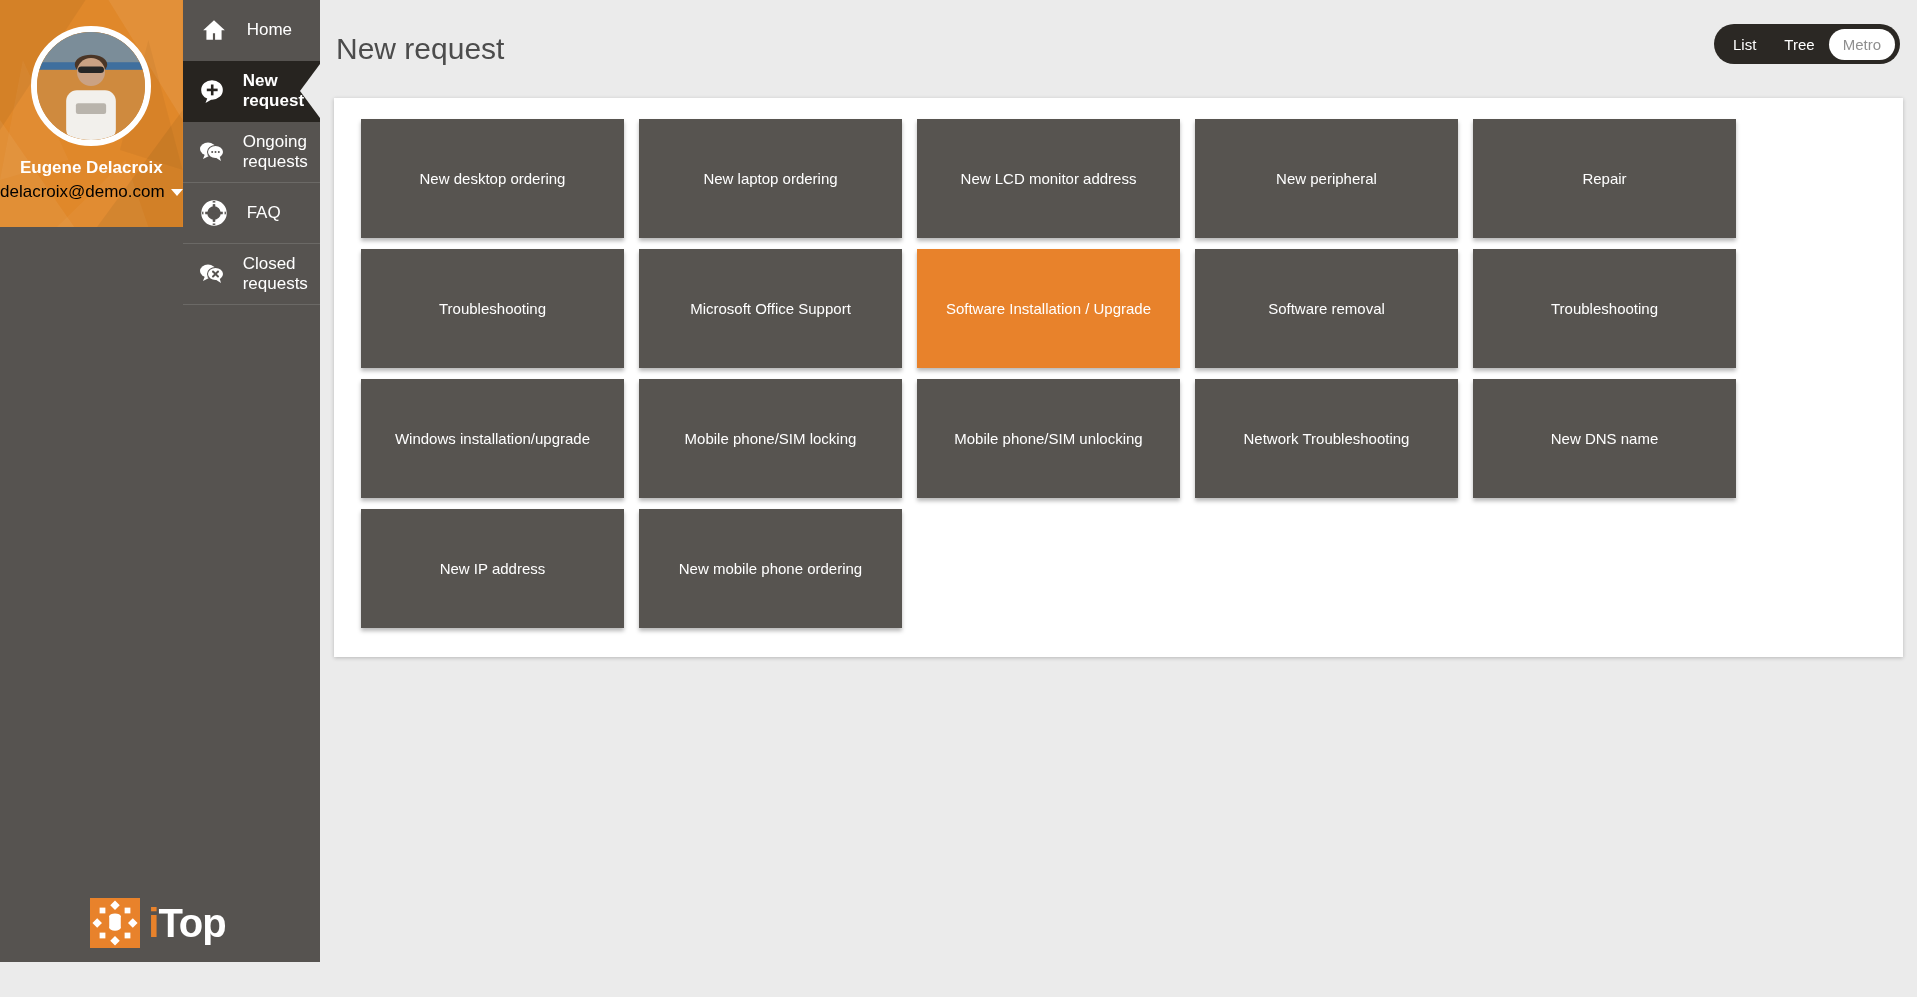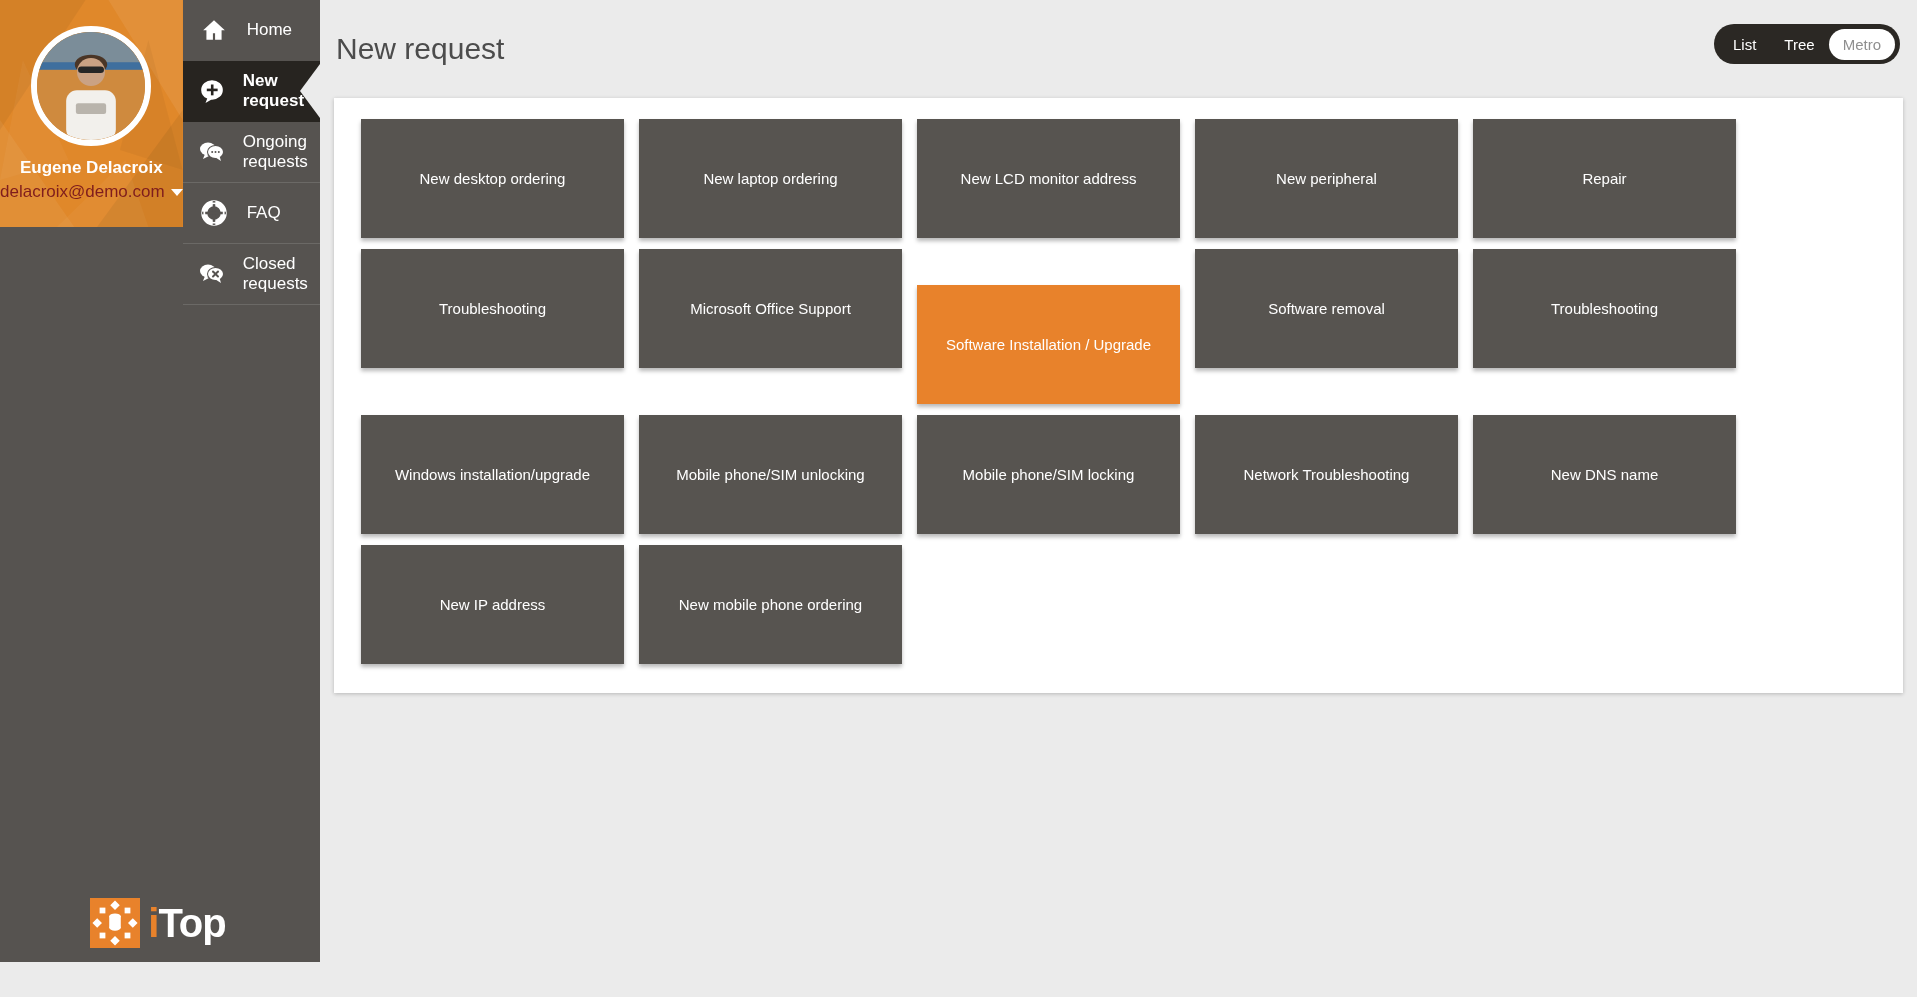--- a/index.html
+++ b/index.html
@@ -11,21 +11,21 @@
   html,body{width:1917px;height:997px;overflow:hidden;}
   body{display:flex;font-family:"Liberation Sans","DejaVu Sans",sans-serif;background:var(--page-bg);}
 
   
   .sidebar{width:320px;min-width:320px;height:962px;background:var(--sidebar-bg);position:relative;display:flex;justify-content:space-between;}
   .profile{height:227px;background:var(--header-orange);position:relative;overflow:hidden;text-align:center;flex-shrink:0;}
   .profile .facets{position:absolute;inset:0;width:100%;height:100%;}
   .avatar{position:relative;width:120px;height:120px;border-radius:50%;border:6px solid #fff;margin:26px auto 0;overflow:hidden;background:#cf8a3e;}
   .avatar svg{display:block;width:100%;height:100%;}
   .user-name{position:relative;color:#fff;font-weight:bold;font-size:17px;margin-top:12px;}
-  .user-email{position:relative;color:#7f1d1d;font-size:17px;margin-top:4px;cursor:pointer;display:inline-block;}
+  .user-email{position:relative;color:#000000;font-size:17px;margin-top:4px;cursor:pointer;display:inline-block;}
   .caret{display:inline-block;margin-left:6px;vertical-align:middle;width:0;height:0;border-left:6px solid transparent;border-right:6px solid transparent;border-top:7px solid #fff;}
 
   .menu{display:flex;flex-direction:column;}
   .menu-item{position:relative;display:flex;align-items:center;height:61px;padding-left:16px;color:#fff;font-size:17px;cursor:pointer;border-bottom:1px solid rgba(255,255,255,.13);text-decoration:none;}
   .menu-item .mi-icon{width:30px;height:30px;margin-right:18px;display:flex;align-items:center;justify-content:center;}
   .menu-item .mi-icon svg{width:26px;height:26px;}
   .menu-item.active{background:var(--sidebar-active-bg);font-weight:bold;border-bottom-color:transparent;}
   .menu-item.active::after{content:"";position:absolute;right:0;top:50%;margin-top:-27px;width:0;height:0;border-top:27px solid transparent;border-bottom:27px solid transparent;border-right:20px solid var(--page-bg);}
 
   .logo{position:absolute;bottom:14px;left:0;right:4px;display:flex;align-items:center;justify-content:center;gap:8px;}
@@ -38,21 +38,21 @@
   .main-header{height:98px;display:flex;align-items:center;}
   .page-title{font-size:30px;font-weight:300;color:var(--title-color);margin-left:2px;}
 
   .view-toggle{position:absolute;top:24px;right:17px;background:var(--toggle-bg);border-radius:20px;height:40px;display:flex;align-items:center;padding:16px 5px;}
   .toggle-opt{color:#fff;font-size:15px;padding:7px 14px;cursor:pointer;border-radius:16px;}
   .toggle-opt.selected{background:#fff;color:#8f8f8f;}
 
   .panel{background:var(--panel-bg);box-shadow:0 1px 4px rgba(0,0,0,.22);padding:21px 27px 29px;min-height:559px;}
   .tiles{display:flex;flex-wrap:wrap;gap:11px 15px;}
   .tile{width:263px;height:119px;background:var(--tile-bg);color:#fff;font-size:15px;display:flex;align-items:center;justify-content:center;text-align:center;padding:0 28px;cursor:pointer;box-shadow:0 3px 4px rgba(0,0,0,.28);}
-  .tile.highlighted{background:var(--accent);margin-top:36px;}
+  .tile.highlighted{background:var(--accent);}
 </style>
 </head>
 <body>
 
 <aside class="sidebar">
   <div class="profile">
     <svg class="facets" viewBox="0 0 320 227" preserveAspectRatio="none">
       <polygon points="0,0 150,0 0,130" fill="#000000" opacity="0.05"></polygon>
       <polygon points="320,0 320,120 190,0" fill="#ffffff" opacity="0.07"></polygon>
       <polygon points="0,227 130,227 0,120" fill="#ffffff" opacity="0.06"></polygon>
@@ -201,26 +201,26 @@
         <div class="tile">
           <span>Software removal</span>
         </div>
         <div class="tile">
           <span>Troubleshooting</span>
         </div>
         <div class="tile">
           <span>Windows installation/upgrade</span>
         </div>
         <div class="tile">
+          <span>Mobile phone/SIM locking</span>
+        </div>
+        <div class="tile">
           <span>Mobile phone/SIM unlocking</span>
         </div>
         <div class="tile">
-          <span>Mobile phone/SIM locking</span>
-        </div>
-        <div class="tile">
           <span>Network Troubleshooting</span>
         </div>
         <div class="tile">
           <span>New DNS name</span>
         </div>
         <div class="tile">
           <span>New IP address</span>
         </div>
         <div class="tile">
           <span>New mobile phone ordering</span>

